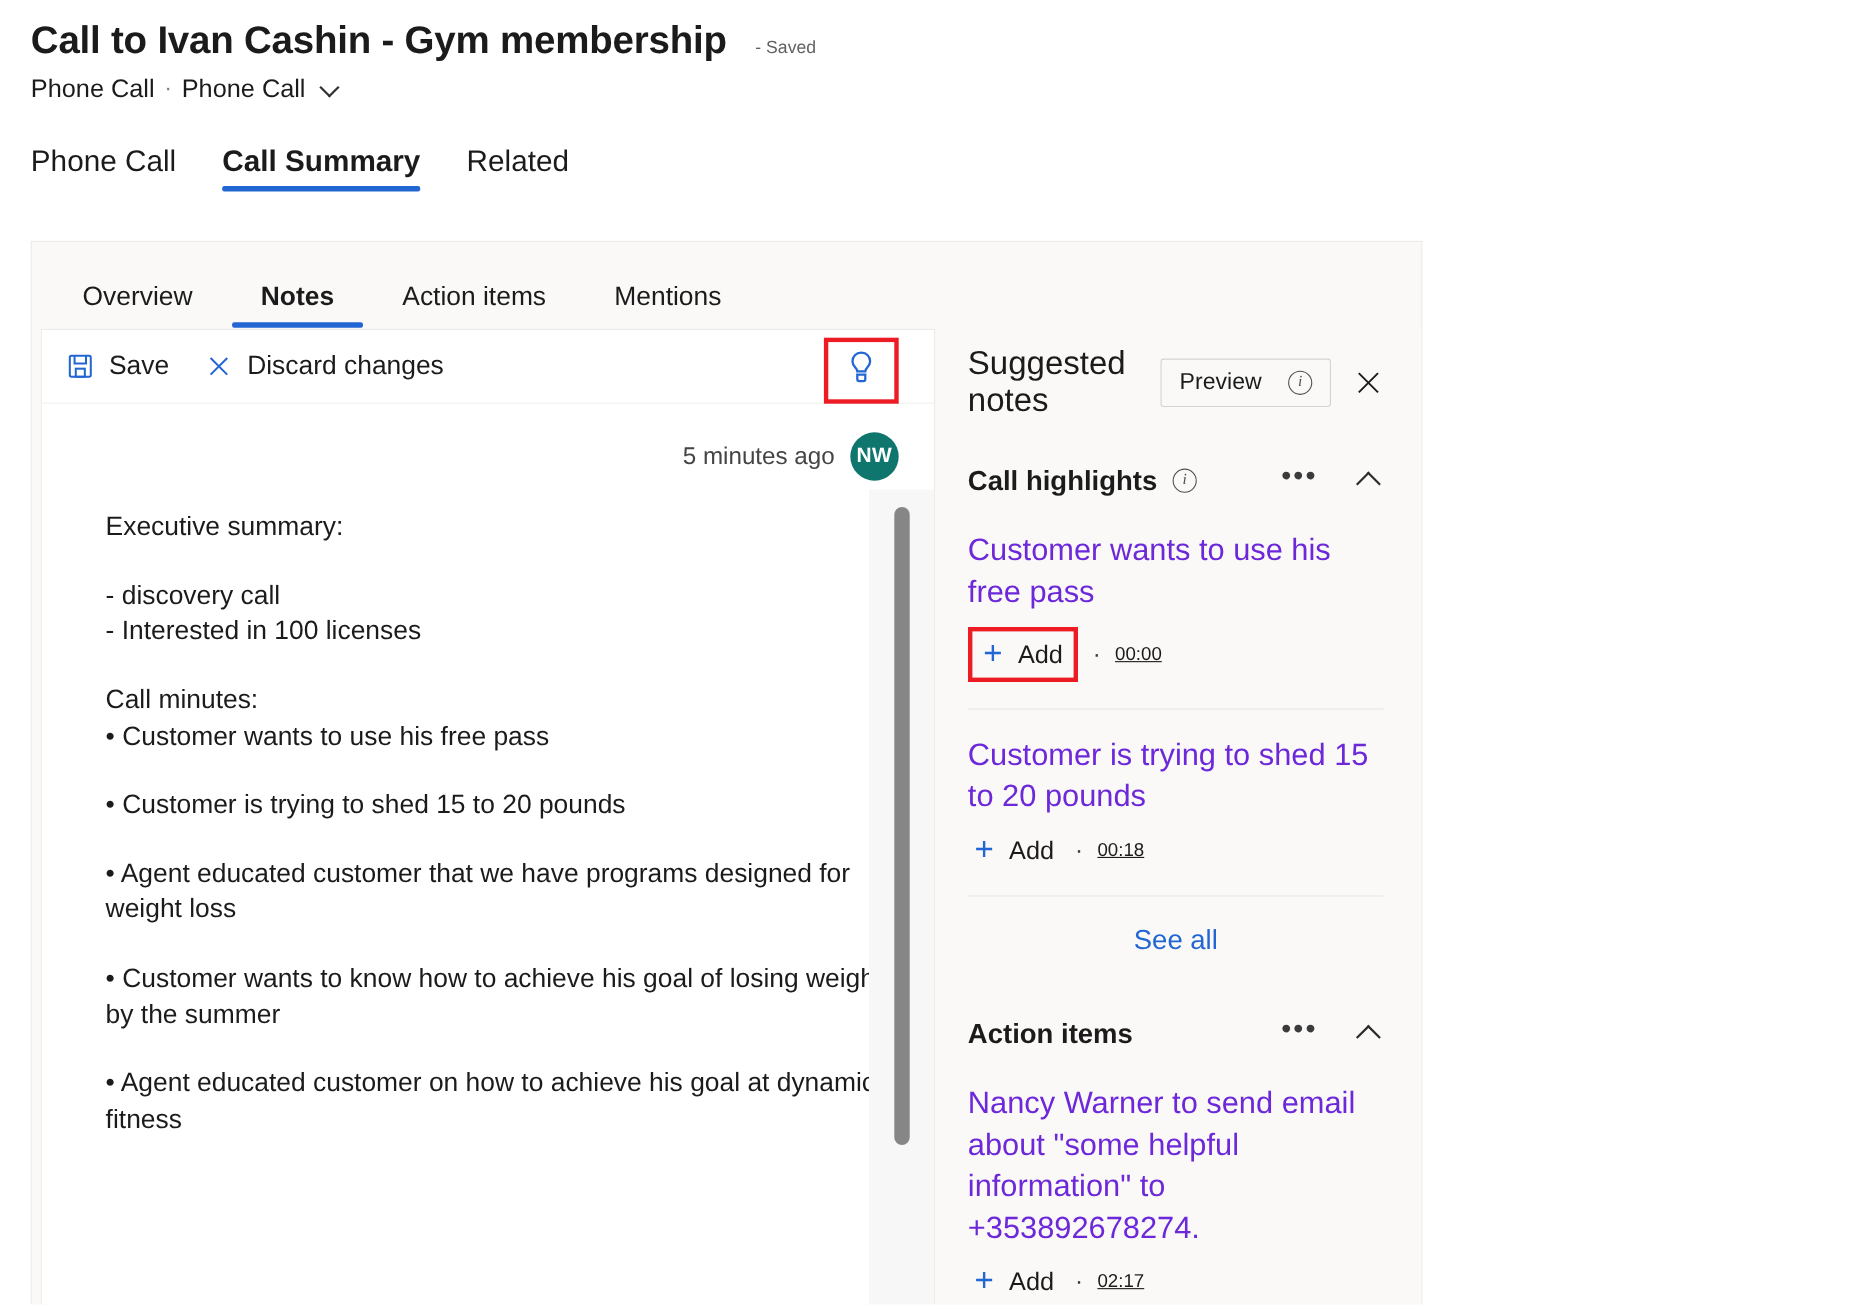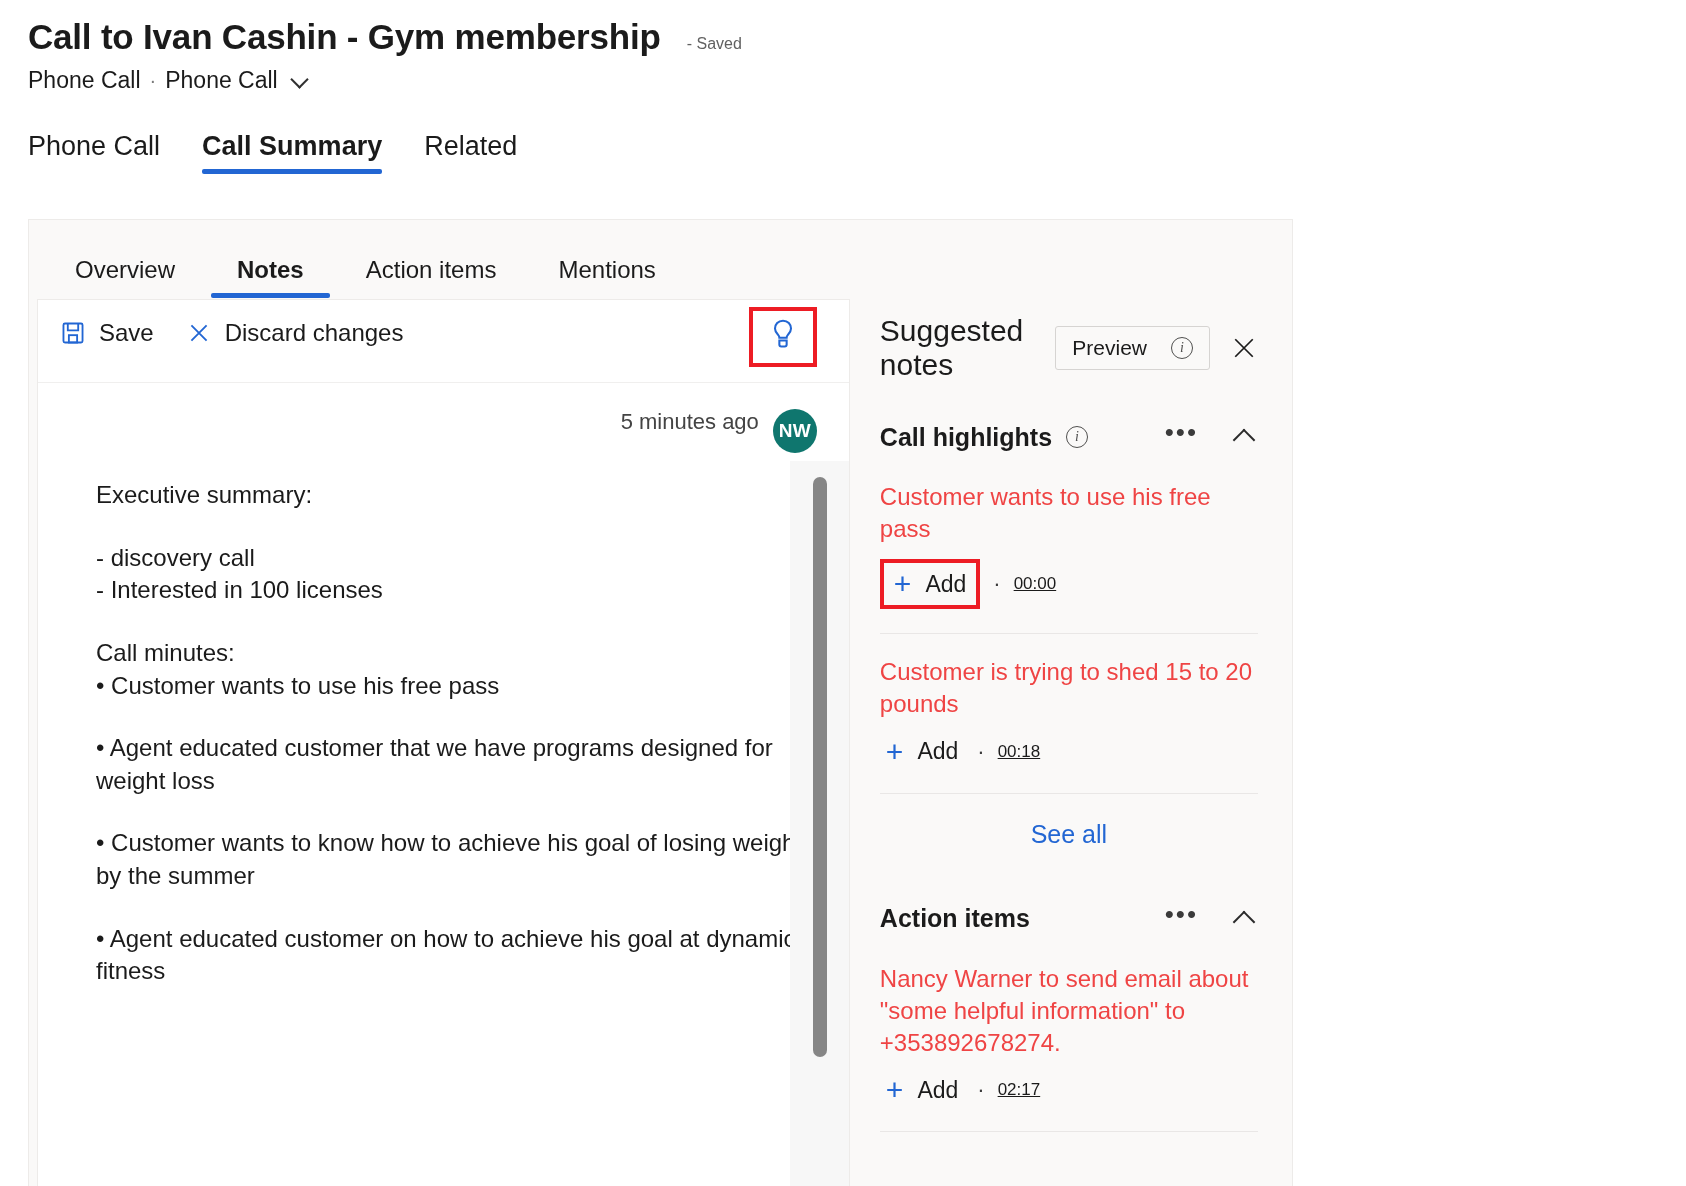--- a/index.html
+++ b/index.html
@@ -148,21 +148,21 @@
     border-bottom: none;
     box-sizing: border-box;
     display: flex;
     flex-direction: column;
     position: relative;
   }
   .notes-toolbar {
     height: 66px;
     display: flex;
     align-items: center;
-    padding: 0 0 16px 22px;
+    padding: 0 0 0 22px;
     border-bottom: 1px solid #f0efee;
     position: relative;
   }
   .tb-btn {
     display: flex;
     align-items: center;
     gap: 13px;
     font-size: 24px;
     color: #1b1b1b;
     cursor: pointer;
@@ -179,21 +179,21 @@
     border: 4px solid #ed1c24;
     box-sizing: border-box;
     display: flex;
     align-items: center;
     justify-content: center;
     cursor: pointer;
   }
 
   .notes-meta {
     display: flex;
-    align-items: flex-start;
+    align-items: center;
     justify-content: flex-end;
     gap: 14px;
     padding: 26px 32px 0 0;
     font-size: 22px;
     color: #444;
   }
   .avatar {
     width: 44px; height: 44px;
     border-radius: 50%;
     background: #0f766e;
@@ -333,23 +333,23 @@
     border-left: 2px solid #2b2b2b;
     border-top: 2px solid #2b2b2b;
     transform: rotate(45deg);
   }
 
   .sugg-item {
     padding: 22px 0 24px 0;
     border-bottom: 1px solid #e9e7e6;
   }
   .sugg-text {
-    font-size: 24px;
+    font-size: 28px;
     line-height: 1.34;
-    color: #ef4444;
+    color: #6d28d9;
   }
   .sugg-actions {
     display: flex;
     align-items: center;
     gap: 13px;
     margin-top: 14px;
   }
   .add-btn {
     display: inline-flex;
     align-items: center;
@@ -459,20 +459,21 @@
 
       <div class="notes-body-wrap">
         <div class="notes-body">
           <p>Executive summary:</p>
           <div class="blank"></div>
           <p>- discovery call</p>
           <p>- Interested in 100 licenses</p>
           <div class="blank"></div>
           <p>Call minutes:</p>
           <p>• Customer wants to use his free pass</p>
+          <p class="bullet">• Customer is trying to shed 15 to 20 pounds</p>
           <p class="bullet">• Agent educated customer that we have programs designed for weight loss</p>
           <p class="bullet">• Customer wants to know how to achieve his goal of losing weight by the summer</p>
           <p class="bullet">• Agent educated customer on how to achieve his goal at dynamic fitness</p>
         </div>
         <div class="scroll-track">
           <div class="scroll-thumb"></div>
         </div>
       </div>
     </div>
 

